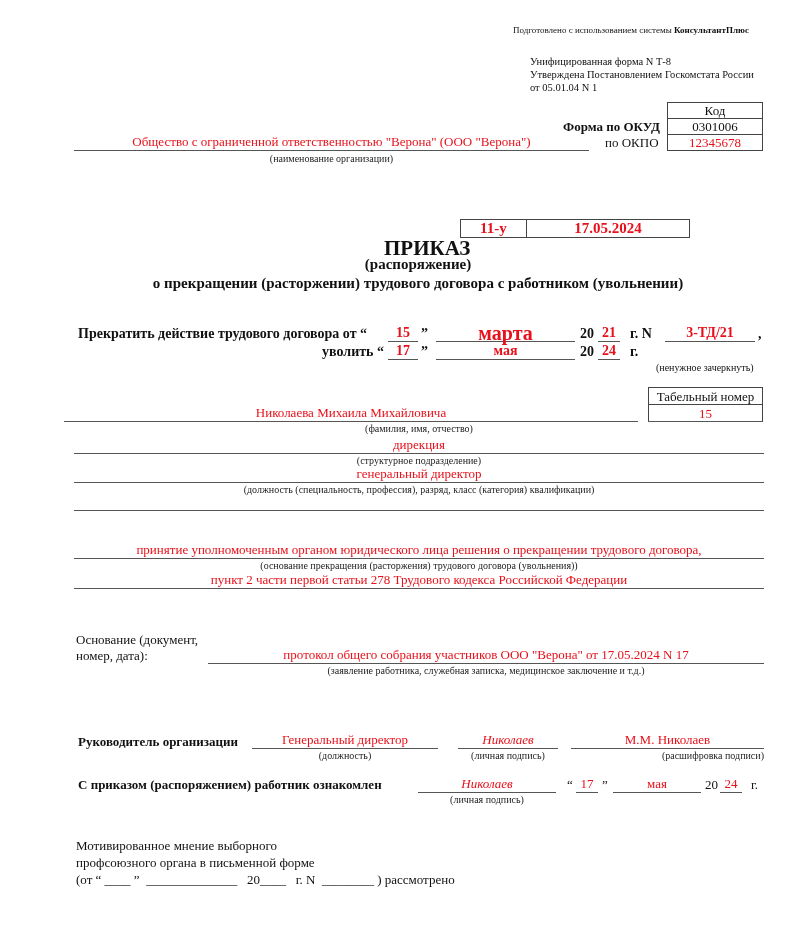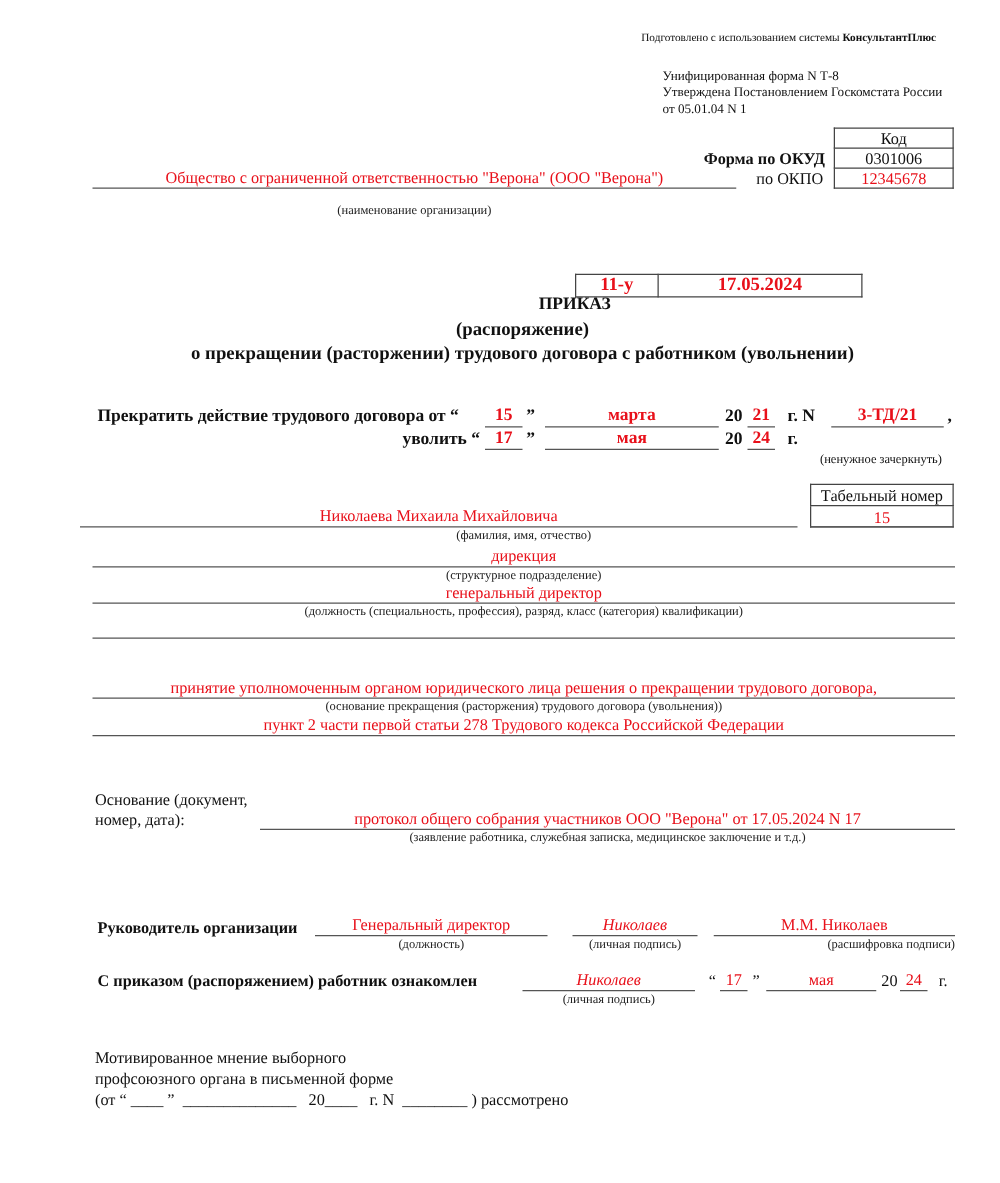--- a/index.html
+++ b/index.html
@@ -38,38 +38,38 @@
       </tr>
   <tr>
         <td class="red" style="height:15px;">12345678</td>
       </tr>
 </tbody>
   </table>
 <div class="abs norm" style="left:563px; top:119px;font-weight:bold;">Форма по ОКУД</div>
 <div class="abs norm" style="left:605px; top:135px;">по ОКПО</div>
 
 <div class="field red norm" style="left:74px; top:134px; width:515px; line-height:16px;">Общество с ограниченной ответственностью "Верона" (ООО "Верона")</div>
-<div class="hint" style="left:74px; top:163px; width:515px;">(наименование организации)</div>
+<div class="hint" style="left:74px; top:153px; width:515px;">(наименование организации)</div>
 
 <table class="box" style="left:460px; top:219px; width:230px;">
   <tbody>
   <tr>
     <td class="red b" style="font-size:15px; height:17px;">11-у</td>
     <td class="red b" style="font-size:15px; height:17px;margin-top:24px;">17.05.2024</td>
   </tr>
 </tbody>
   </table>
-<div class="abs b" style="left:384px; top:236px; font-size:14px;margin-left:47px;">ПРИКАЗ</div>
+<div class="abs b" style="left:384px; top:236px; font-size:21px;">ПРИКАЗ</div>
 <div class="abs b" style="left:0; width:836px; text-align:center; top:256px; font-size:15px;">(распоряжение)</div>
 <div class="abs b" style="left:0; width:836px; text-align:center; top:275px; font-size:15px;">о прекращении (расторжении) трудового договора с работником (увольнении)</div>
 
 <div class="abs b" style="left:78px; top:326px; font-size:14px;">Прекратить действие трудового договора от “</div>
 <div class="field red b" style="left:388px; top:325px; width:30px; font-size:14px; line-height:16px;">15</div>
 <div class="abs b" style="left:421px; top:326px; font-size:14px;">”</div>
-<div class="field red b" style="left:436px; top:325px; width:139px; font-size:14px; line-height:16px;">марта</div>
+<div class="field red b" style="left:436px; top:325px; width:139px; font-size:20px; line-height:16px;">марта</div>
 <div class="abs b" style="left:580px; top:326px; font-size:14px;">20</div>
 <div class="field red b" style="left:598px; top:325px; width:22px; font-size:14px; line-height:16px;">21</div>
 <div class="abs b" style="left:630px; top:326px; font-size:14px;">г. N</div>
 <div class="field red b" style="left:665px; top:325px; width:90px; font-size:14px; line-height:16px;">3-ТД/21</div>
 <div class="abs b" style="left:758px; top:326px; font-size:14px;">,</div>
 
 <div class="abs b" style="left:322px; top:344px; font-size:14px;">уволить “</div>
 <div class="field red b" style="left:388px; top:343px; width:30px; font-size:14px; line-height:16px;">17</div>
 <div class="abs b" style="left:421px; top:344px; font-size:14px;">”</div>
 <div class="field red b" style="left:436px; top:343px; width:139px; font-size:14px; line-height:16px;">мая</div>

